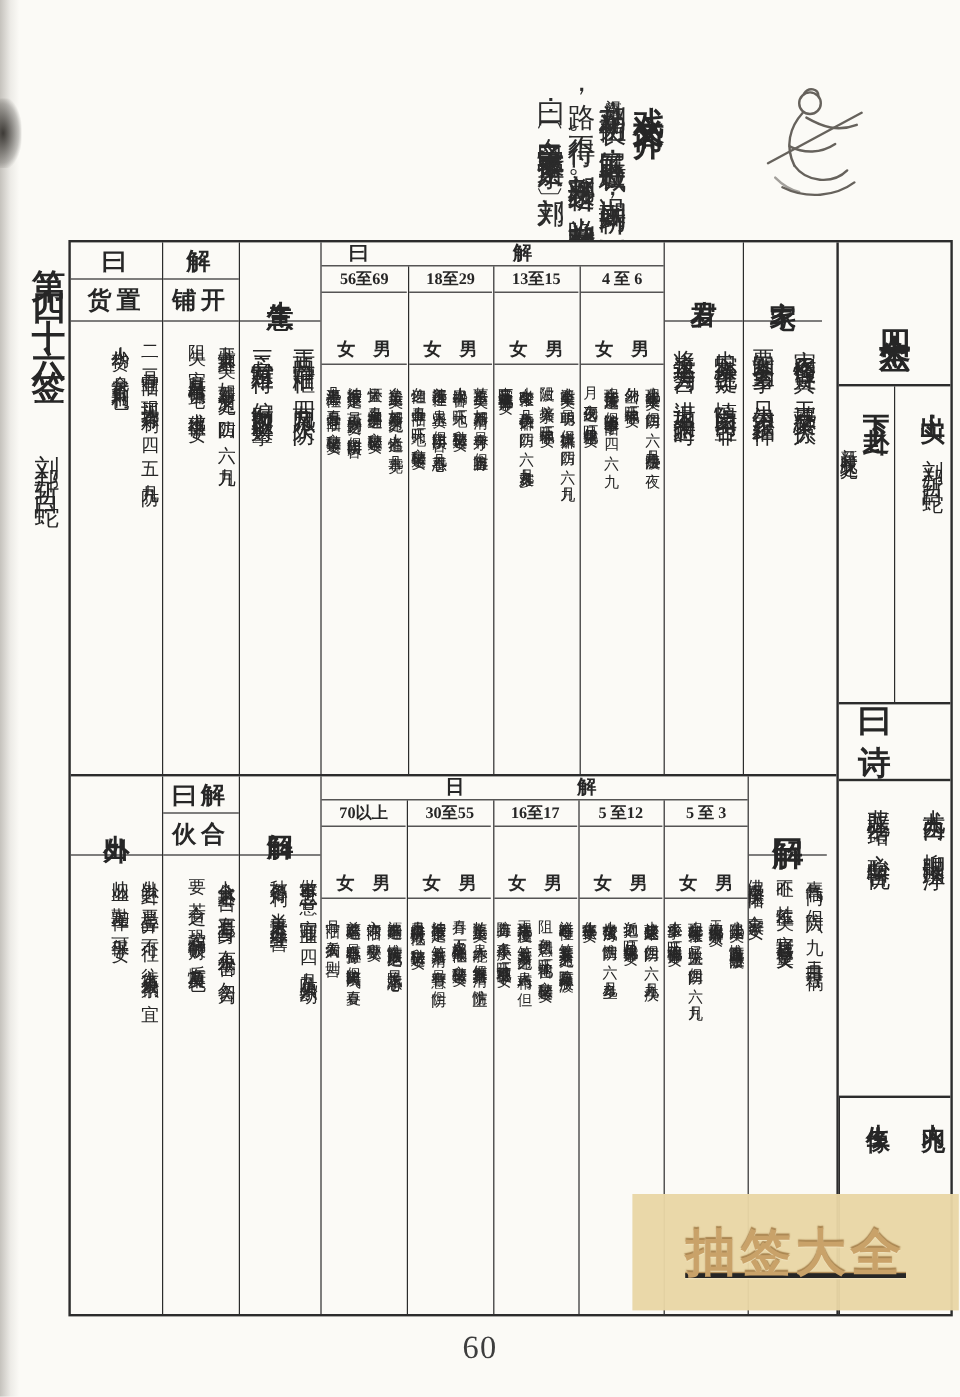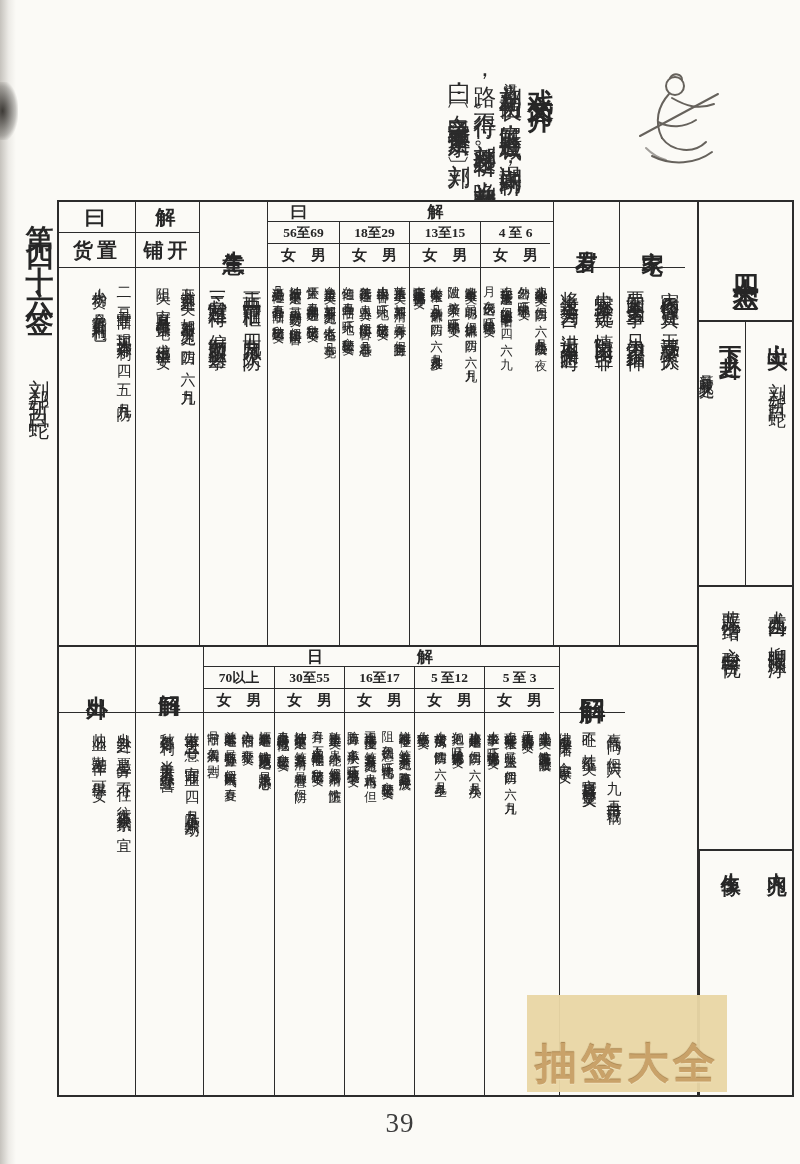--- a/index.html
+++ b/index.html
@@ -51,50 +51,50 @@
   .fz19 .sub{font-size:19px;letter-spacing:3px;line-height:1.4;margin-left:8px;}
   .fz12 .sub{font-size:12.5px;letter-spacing:1px;line-height:1.22;margin-left:2px;}
   
   .agegrp{display:flex;flex-direction:column;box-sizing:border-box;}
   .ag-t1{width:286px}.ag-t2{width:356px}
   .spanrow{height:19px;position:relative;border-bottom:1px solid #2c2c2c;
     font-size:16px;font-weight:700;}
   .spanrow span{position:absolute;top:0;line-height:19px;}
   .t1 .sp-a{left:8%}.t1 .sp-b{left:56%}
   .t2 .sp-a{left:29%}.t2 .sp-b{left:60%}
-  .agecols{flex:1;display:flex;}
+  .agecols{flex:1;display:flex;justify-content:space-between;}
   .agecol{display:flex;flex-direction:column;box-sizing:border-box;}
   .agecol + .agecol{border-left:1.5px solid #2c2c2c;}
   .ac4{width:71px}.ac5{width:70px}
   .rng{height:21px;border-bottom:1.5px solid #2c2c2c;display:flex;align-items:center;
     justify-content:center;font-size:13.5px;font-weight:700;}
   .fn{height:23px;border-bottom:1.5px solid #2c2c2c;display:flex;align-items:center;
-    justify-content:center;font-size:15px;font-weight:700;}
+    justify-content:center;font-size:15px;font-weight:700;margin-top:36px;}
   
   .rp-row{box-sizing:border-box;}
   .rp-sign{height:120px;border-bottom:2px solid #2c2c2c;display:flex;align-items:center;
     justify-content:center;font-size:26px;font-weight:700;letter-spacing:3px;}
   .rp-play{height:265px;border-bottom:2px solid #2c2c2c;display:flex;}
   .rp-verdict{width:46px;padding-top:6px;}
   .rp-out{width:45px;border-left:1.5px solid #2c2c2c;padding-top:6px;}
   .verdict-big{font-size:22px;font-weight:700;letter-spacing:4px;}
   .verdict-note{font-size:15px;letter-spacing:2px;padding-top:34px;}
   .play-label{font-size:21px;font-weight:700;letter-spacing:3px;}
   .play-name{display:inline-block;font-size:18px;letter-spacing:7px;margin-top:10px;}
   .rp-poemhdr{height:64px;border-bottom:2px solid #2c2c2c;display:flex;align-items:center;
     justify-content:center;font-size:27px;font-weight:700;letter-spacing:16px;padding-left:16px;box-sizing:border-box;}
   .rp-poem{height:264px;border-bottom:2px solid #2c2c2c;display:flex;}
   .poem-col{width:46px;padding-top:8px;font-size:19px;letter-spacing:3px;line-height:1.5;}
   .rp-bottom{flex:1;display:flex;}
   .nz{width:46px;padding-top:6px;font-size:20px;font-weight:700;letter-spacing:4px;}
   .sx{width:45px;border-left:1.5px solid #2c2c2c;padding-top:6px;font-size:20px;font-weight:700;letter-spacing:4px;}
   .rp-poem .poem-col:first-child,.rp-bottom .sx{order:0}
   
-  .watermark{position:absolute;left:527px;top:995px;width:200px;height:97px;
-    background:rgba(233,214,165,0.96);display:flex;align-items:flex-end;justify-content:center;}
+  .watermark{position:absolute;left:527px;top:995px;width:272px;height:97px;
+    background:rgba(233,214,165,0.96);display:flex;align-items:center;justify-content:center;text-decoration:underline;}
   .watermark span{font-size:42px;font-weight:700;letter-spacing:4px;color:#c9a269;
     text-shadow:0 1px 1px #efe2bd,0 -1px 1px #a8834e;}
   
   .pageno{position:absolute;left:0;top:1108px;width:100%;text-align:center;
     font-size:27px;color:#3d3d3d;letter-spacing:1px;}
 </style>
 </head>
 <body>
 
 <div class="edge-shadow"></div>
@@ -226,20 +226,30 @@
     </div>
 
     <div class="half half-bot t2">
       <div class="col w76">
         <div class="hdrv v">出外</div>
         <div class="content v fz15">
           <div class="sub">出外之卦　恶星占异　不可往　往之有小人祸累　宜</div>
           <div class="sub">从旧业　勤谨工作　可保平安</div>
         </div>
       </div>
+      <div class="col w64">
+        <div class="hdr">
+          <div class="hcell top">曰解</div>
+          <div class="hcell">伙合</div>
+        </div>
+        <div class="content v fz15">
+          <div class="sub">卜合伙之卦不吉　有恶星占身　有小人祸害　勿合为</div>
+          <div class="sub">要　若合之　恐惹祸非破财　后悔莫及也</div>
+        </div>
+      </div>
       <div class="col w68">
         <div class="hdrv v">解曰</div>
         <div class="content v fz15">
           <div class="sub">做事不可三心二意　宜守旧业　四　九月防小人累劫</div>
           <div class="sub">秋冬可得利　肖羊之人不可原业经营</div>
         </div>
       </div>
 
       <div class="agegrp ag-t2">
         <div class="spanrow">
@@ -315,28 +325,29 @@
     <div class="rp-row rp-sign v">四十六签</div>
     <div class="rp-row rp-play">
       <div class="rp-verdict v">
         <div class="verdict-big">下下之卦</div>
         <div class="verdict-note">新月朦胧之兆</div>
       </div>
       <div class="rp-out v">
         <span class="play-label">出实：</span><span class="play-name">刘邦斩白蛇</span>
       </div>
     </div>
+    <div class="rp-row rp-poemhdr">曰诗</div>
     <div class="rp-row rp-poem">
       <div class="poem-col v">悲叹无情绪　心酸自苦忧</div>
       <div class="poem-col v">犬儿生两口　柳眼泪珠浮</div>
     </div>
     <div class="rp-row rp-bottom">
       <div class="sx v">生像：</div>
       <div class="nz v">内兆：</div>
     </div>
   </div>
 </div>
 
 <div class="watermark">
   <span>抽签大全</span>
 </div>
 
-<div class="pageno">39</div>
+<div class="pageno">60</div>
 
 </body></html>

